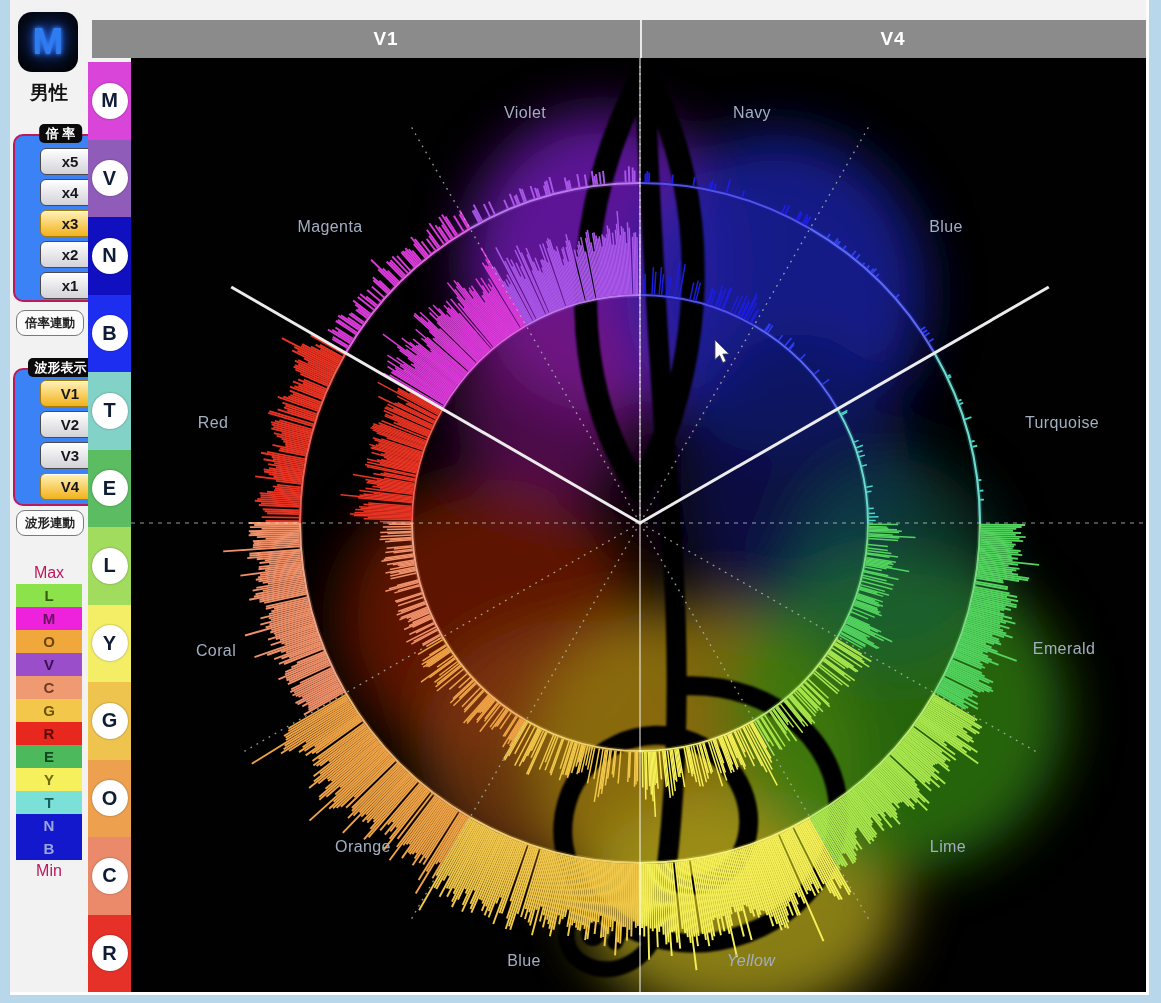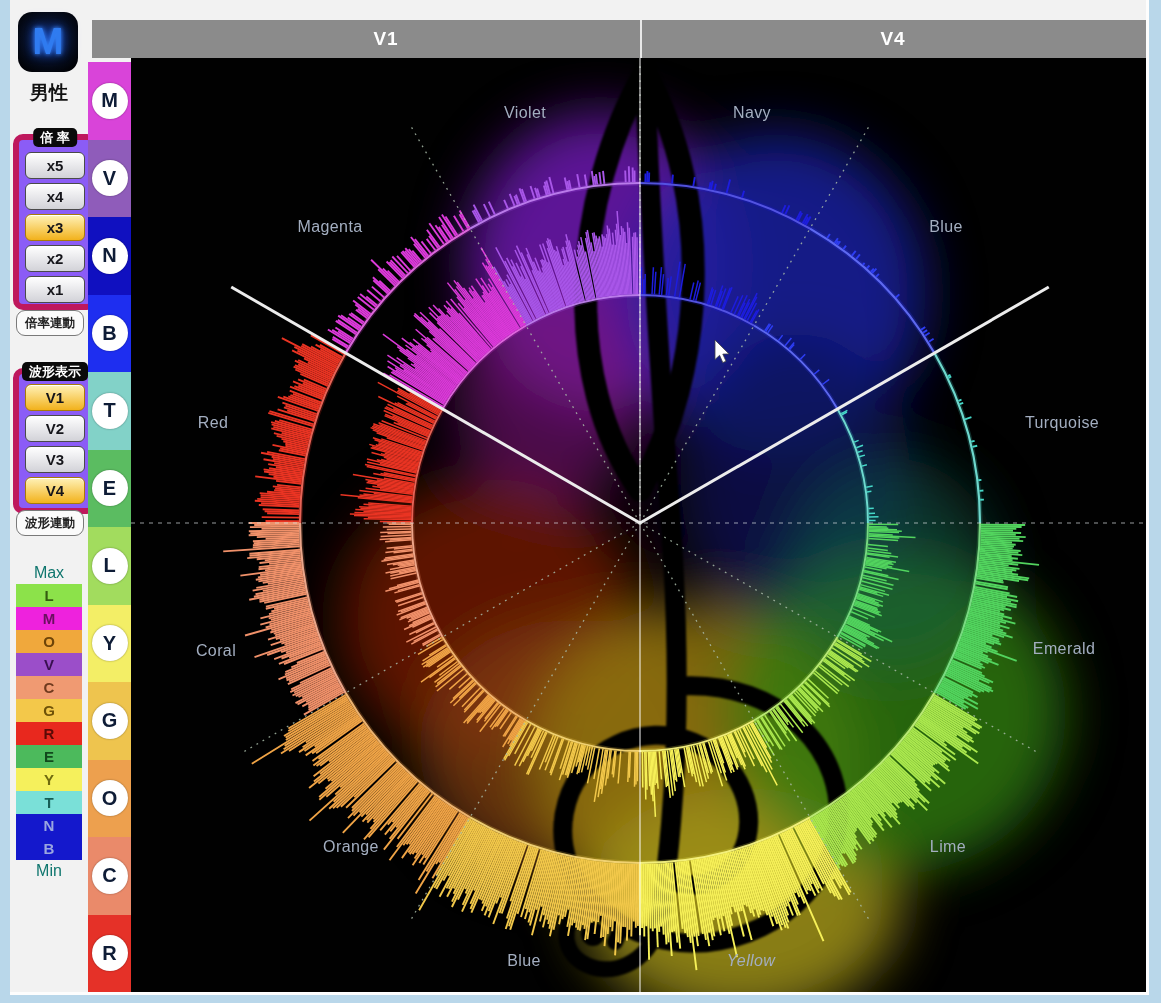--- a/index.html
+++ b/index.html
@@ -16,33 +16,33 @@
 
   
   .sidebar{position:absolute;left:10px;top:0;width:78px;height:992px;background:#f2f2f2;}
   .logo{position:absolute;left:8px;top:12px;width:60px;height:60px;border-radius:14px;
         background:radial-gradient(circle at 50% 42%,#0a1430 0%,#04070f 70%,#000 100%);
         display:flex;align-items:center;justify-content:center;}
   .logo span{color:#2f7bf0;font-size:37px;font-weight:800;
         text-shadow:0 0 4px #3b8bff,0 0 10px #1c55d8,0 0 18px #1c55d8;}
   .male-label{position:absolute;left:0;top:80px;width:78px;text-align:center;font-size:19px;color:#111;font-weight:600;}
 
-  .group{position:absolute;left:3px;width:72px;border:6px solid #be185d;border-radius:10px;background:#8b5cf6;}
+  .group{position:absolute;left:3px;width:72px;border:2px solid #be185d;border-radius:10px;background:#3b82f6;padding-left:19px;}
   .group-title{position:absolute;left:50%;top:-12px;transform:translateX(-50%);
         background:#0a0a0a;color:#fff;font-size:13px;font-weight:bold;white-space:nowrap;
         padding:3px 7px;border-radius:5px;line-height:1;}
   .btn{width:58px;height:25px;margin:4px auto 0;border:1.5px solid #4a4a4a;border-radius:6px;
         background:linear-gradient(#ffffff,#d2d2d8);display:flex;align-items:center;justify-content:center;
         font-size:15px;font-weight:bold;color:#15151a;box-shadow:inset 0 1px 0 #fff;cursor:default;}
   .btn.gold{background:linear-gradient(#fff2b8,#f2b21c);border-color:#a87b08;}
   .link-btn{position:absolute;left:6px;width:66px;height:24px;border:1.5px solid #7a7a7a;border-radius:9px;
         background:#fbfbfb;display:flex;align-items:center;justify-content:center;
         font-size:12.5px;color:#222;font-weight:600;white-space:nowrap;}
 
-  .maxmin{position:absolute;left:0;width:78px;text-align:center;font-size:16px;color:#0f766e;}
+  .maxmin{position:absolute;left:0;width:78px;text-align:center;font-size:16px;color:#be185d;}
   .legend{position:absolute;left:6px;top:584px;width:66px;}
   .legend-row{height:23px;display:flex;align-items:center;justify-content:center;
         font-size:15px;font-weight:bold;line-height:23px;}
 
   
   .strip{position:absolute;left:88px;top:62px;width:43px;height:930px;}
   .strip-item{width:43px;height:77.5px;display:flex;align-items:center;justify-content:center;}
   .strip-circle{width:36px;height:36px;border-radius:50%;background:#fff;display:flex;align-items:center;justify-content:center;
         font-size:20px;font-weight:800;color:#0e1c36;box-shadow:0 0 2px rgba(0,0,0,.4);}
 
@@ -1694,21 +1694,21 @@
       </g>
   </svg>
   <div id="viz-labels">
       <div class="sector-label" style="left: 931px; top: 365px;">Turquoise</div>
       <div class="sector-label" style="left: 815px; top: 169px;">Blue</div>
       <div class="sector-label" style="left: 621px; top: 55px;">Navy</div>
       <div class="sector-label" style="left: 394px; top: 55px;">Violet</div>
       <div class="sector-label" style="left: 199px; top: 169px;">Magenta</div>
       <div class="sector-label" style="left: 82px; top: 365px;">Red</div>
       <div class="sector-label" style="left: 85px; top: 593px;">Coral</div>
-      <div class="sector-label" style="left: 220px; top: 789px;">Orange</div>
+      <div class="sector-label" style="left: 232px; top: 789px;">Orange</div>
       <div class="sector-label" style="left: 393px; top: 903px;">Blue</div>
       <div class="sector-label" style="left: 620px; top: 903px; font-style: italic;">Yellow</div>
       <div class="sector-label" style="left: 817px; top: 789px;">Lime</div>
       <div class="sector-label" style="left: 933px; top: 591px;">Emerald</div>
     </div>
   <div id="cursor" style="left: 585px; top: 283px;">
     <svg width="18" height="26" viewBox="0 0 18 26">
       <path d="M1 1 L1 20.5 L5.6 16.3 L8.8 23.6 L12 22.2 L8.8 15.1 L15 14.9 Z" fill="#ffffff" stroke="#444" stroke-width="0.8"></path>
     </svg>
   </div>

